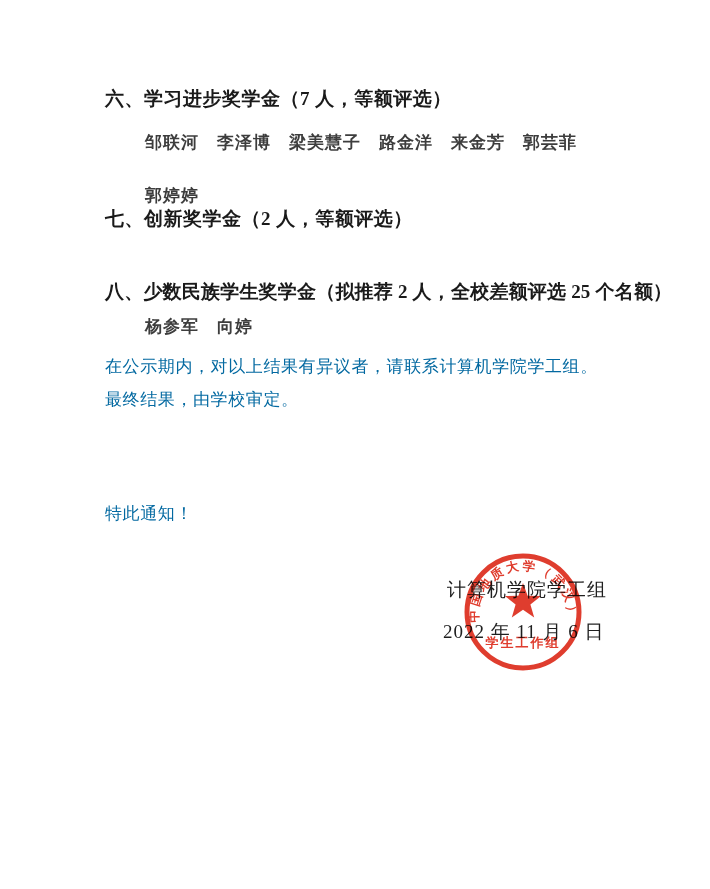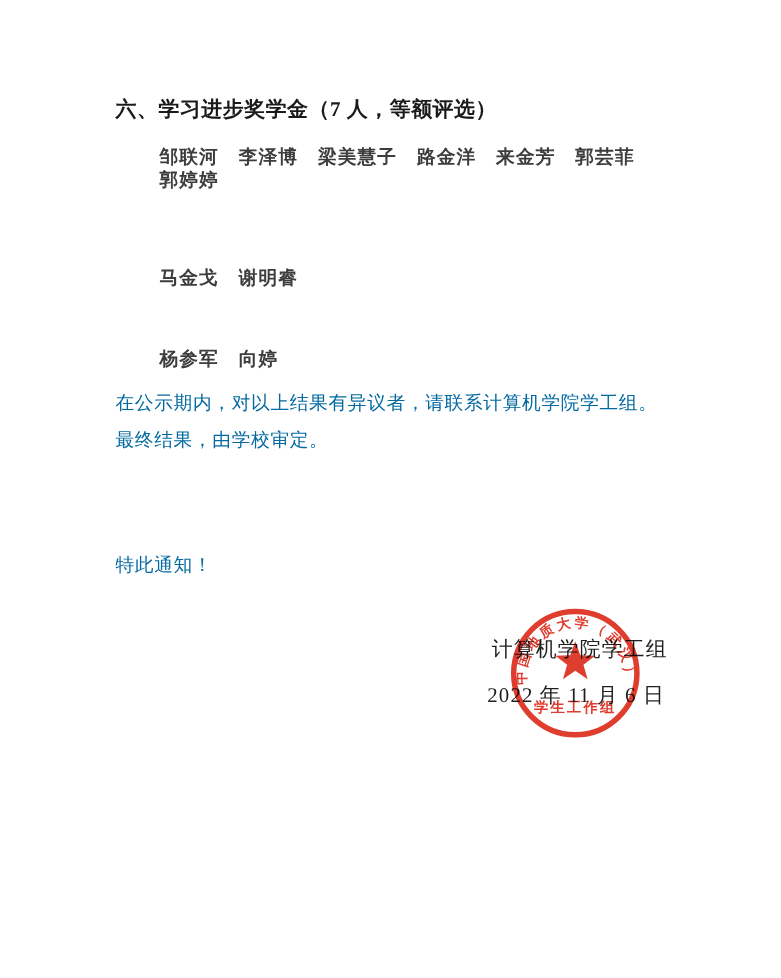--- a/index.html
+++ b/index.html
@@ -57,24 +57,25 @@
   }
   .seal svg { display: block; }
 </style>
 </head>
 <body>
 
 <div class="page">
 
   <div class="line heading" style="top:86px">六、学习进步奖学金（7 人，等额评选）</div>
   <div class="line names" style="top:131px">邹联河　李泽博　梁美慧子　路金洋　来金芳　郭芸菲</div>
-  <div class="line names" style="top:152px">郭婷婷</div>
+  <div class="line names" style="top:184px">郭婷婷</div>
 
-  <div class="line names" style="top:241px">马金戈　谢明睿</div>
+  <div class="line heading" style="top:206px">七、创新奖学金（2 人，等额评选）</div>
 
+  <div class="line heading" style="top:279px; letter-spacing:0.2px">八、少数民族学生奖学金（拟推荐 2 人，全校差额评选 25 个名额）</div>
   <div class="line names" style="top:315px">杨参军　向婷</div>
 
   <div class="line para" style="top:355px">在公示期内，对以上结果有异议者，请联系计算机学院学工组。</div>
   <div class="line para" style="top:388px">最终结果，由学校审定。</div>
   <div class="line para" style="top:502px">特此通知！</div>
 
   <div class="sig" style="left:447px; top:577px">计算机学院学工组</div>
   <div class="sig" style="left:443px; top:619px">2022 年 11 月 6 日</div>
 
   <div class="seal">

